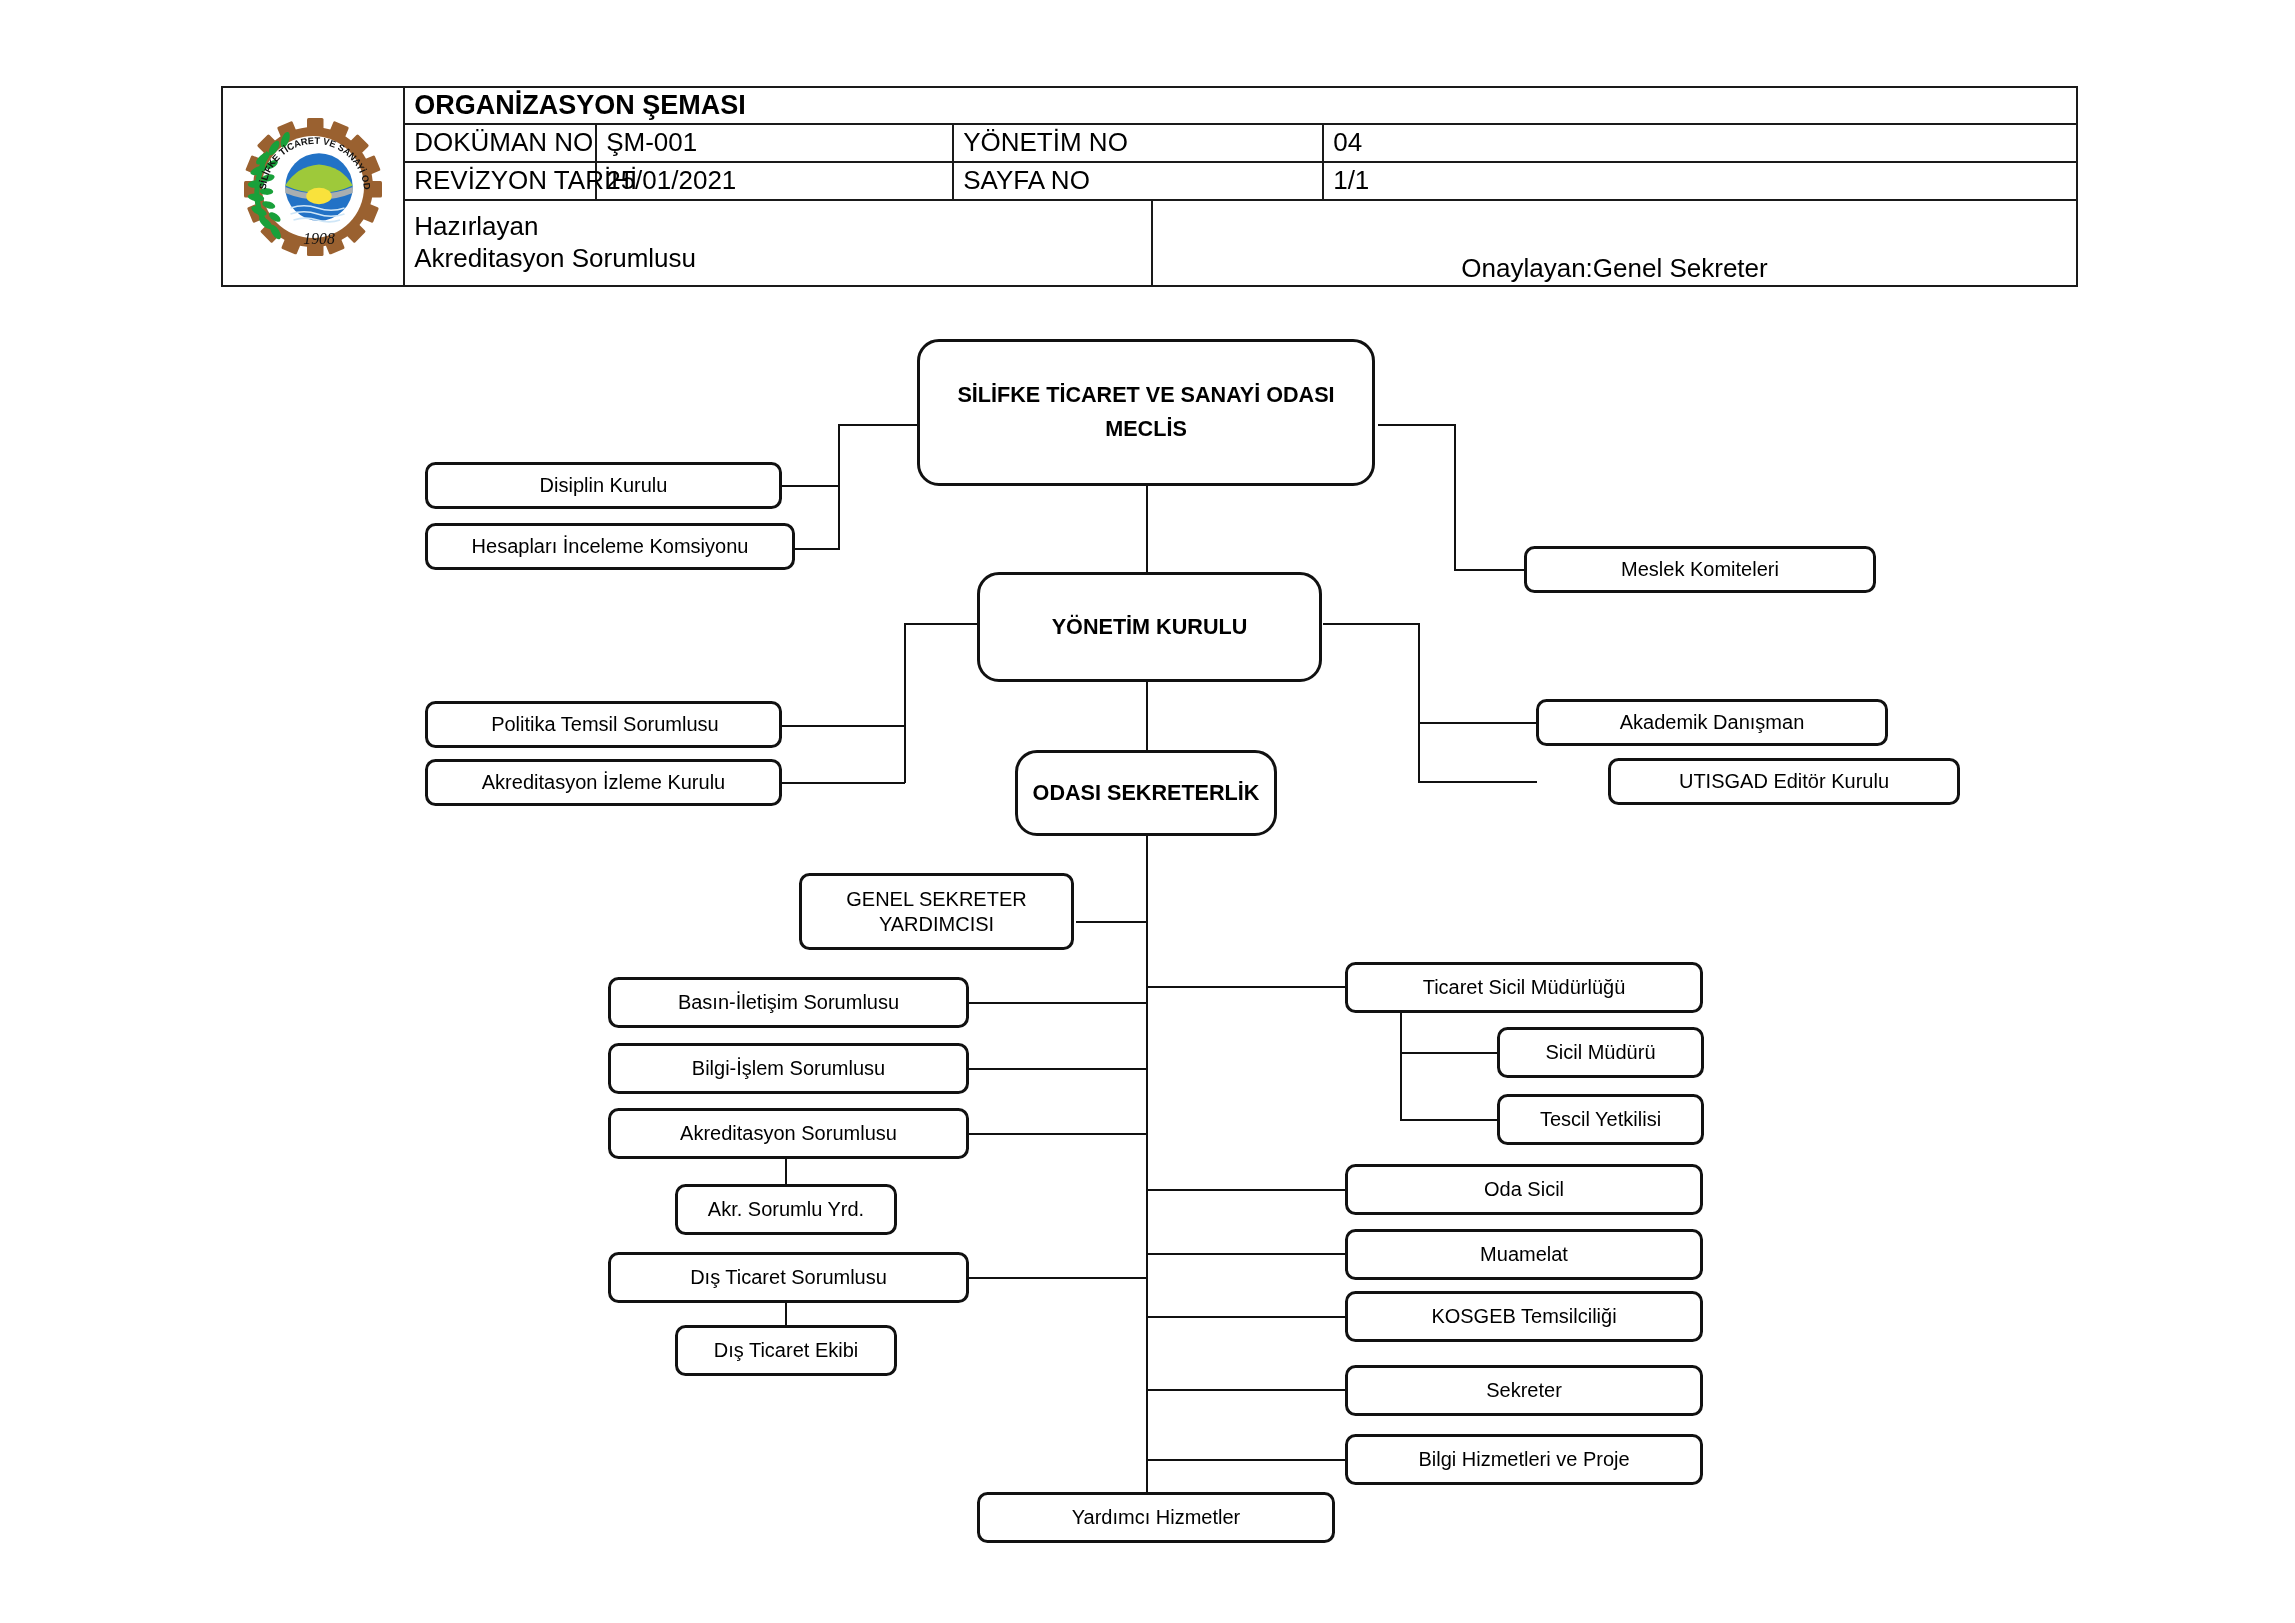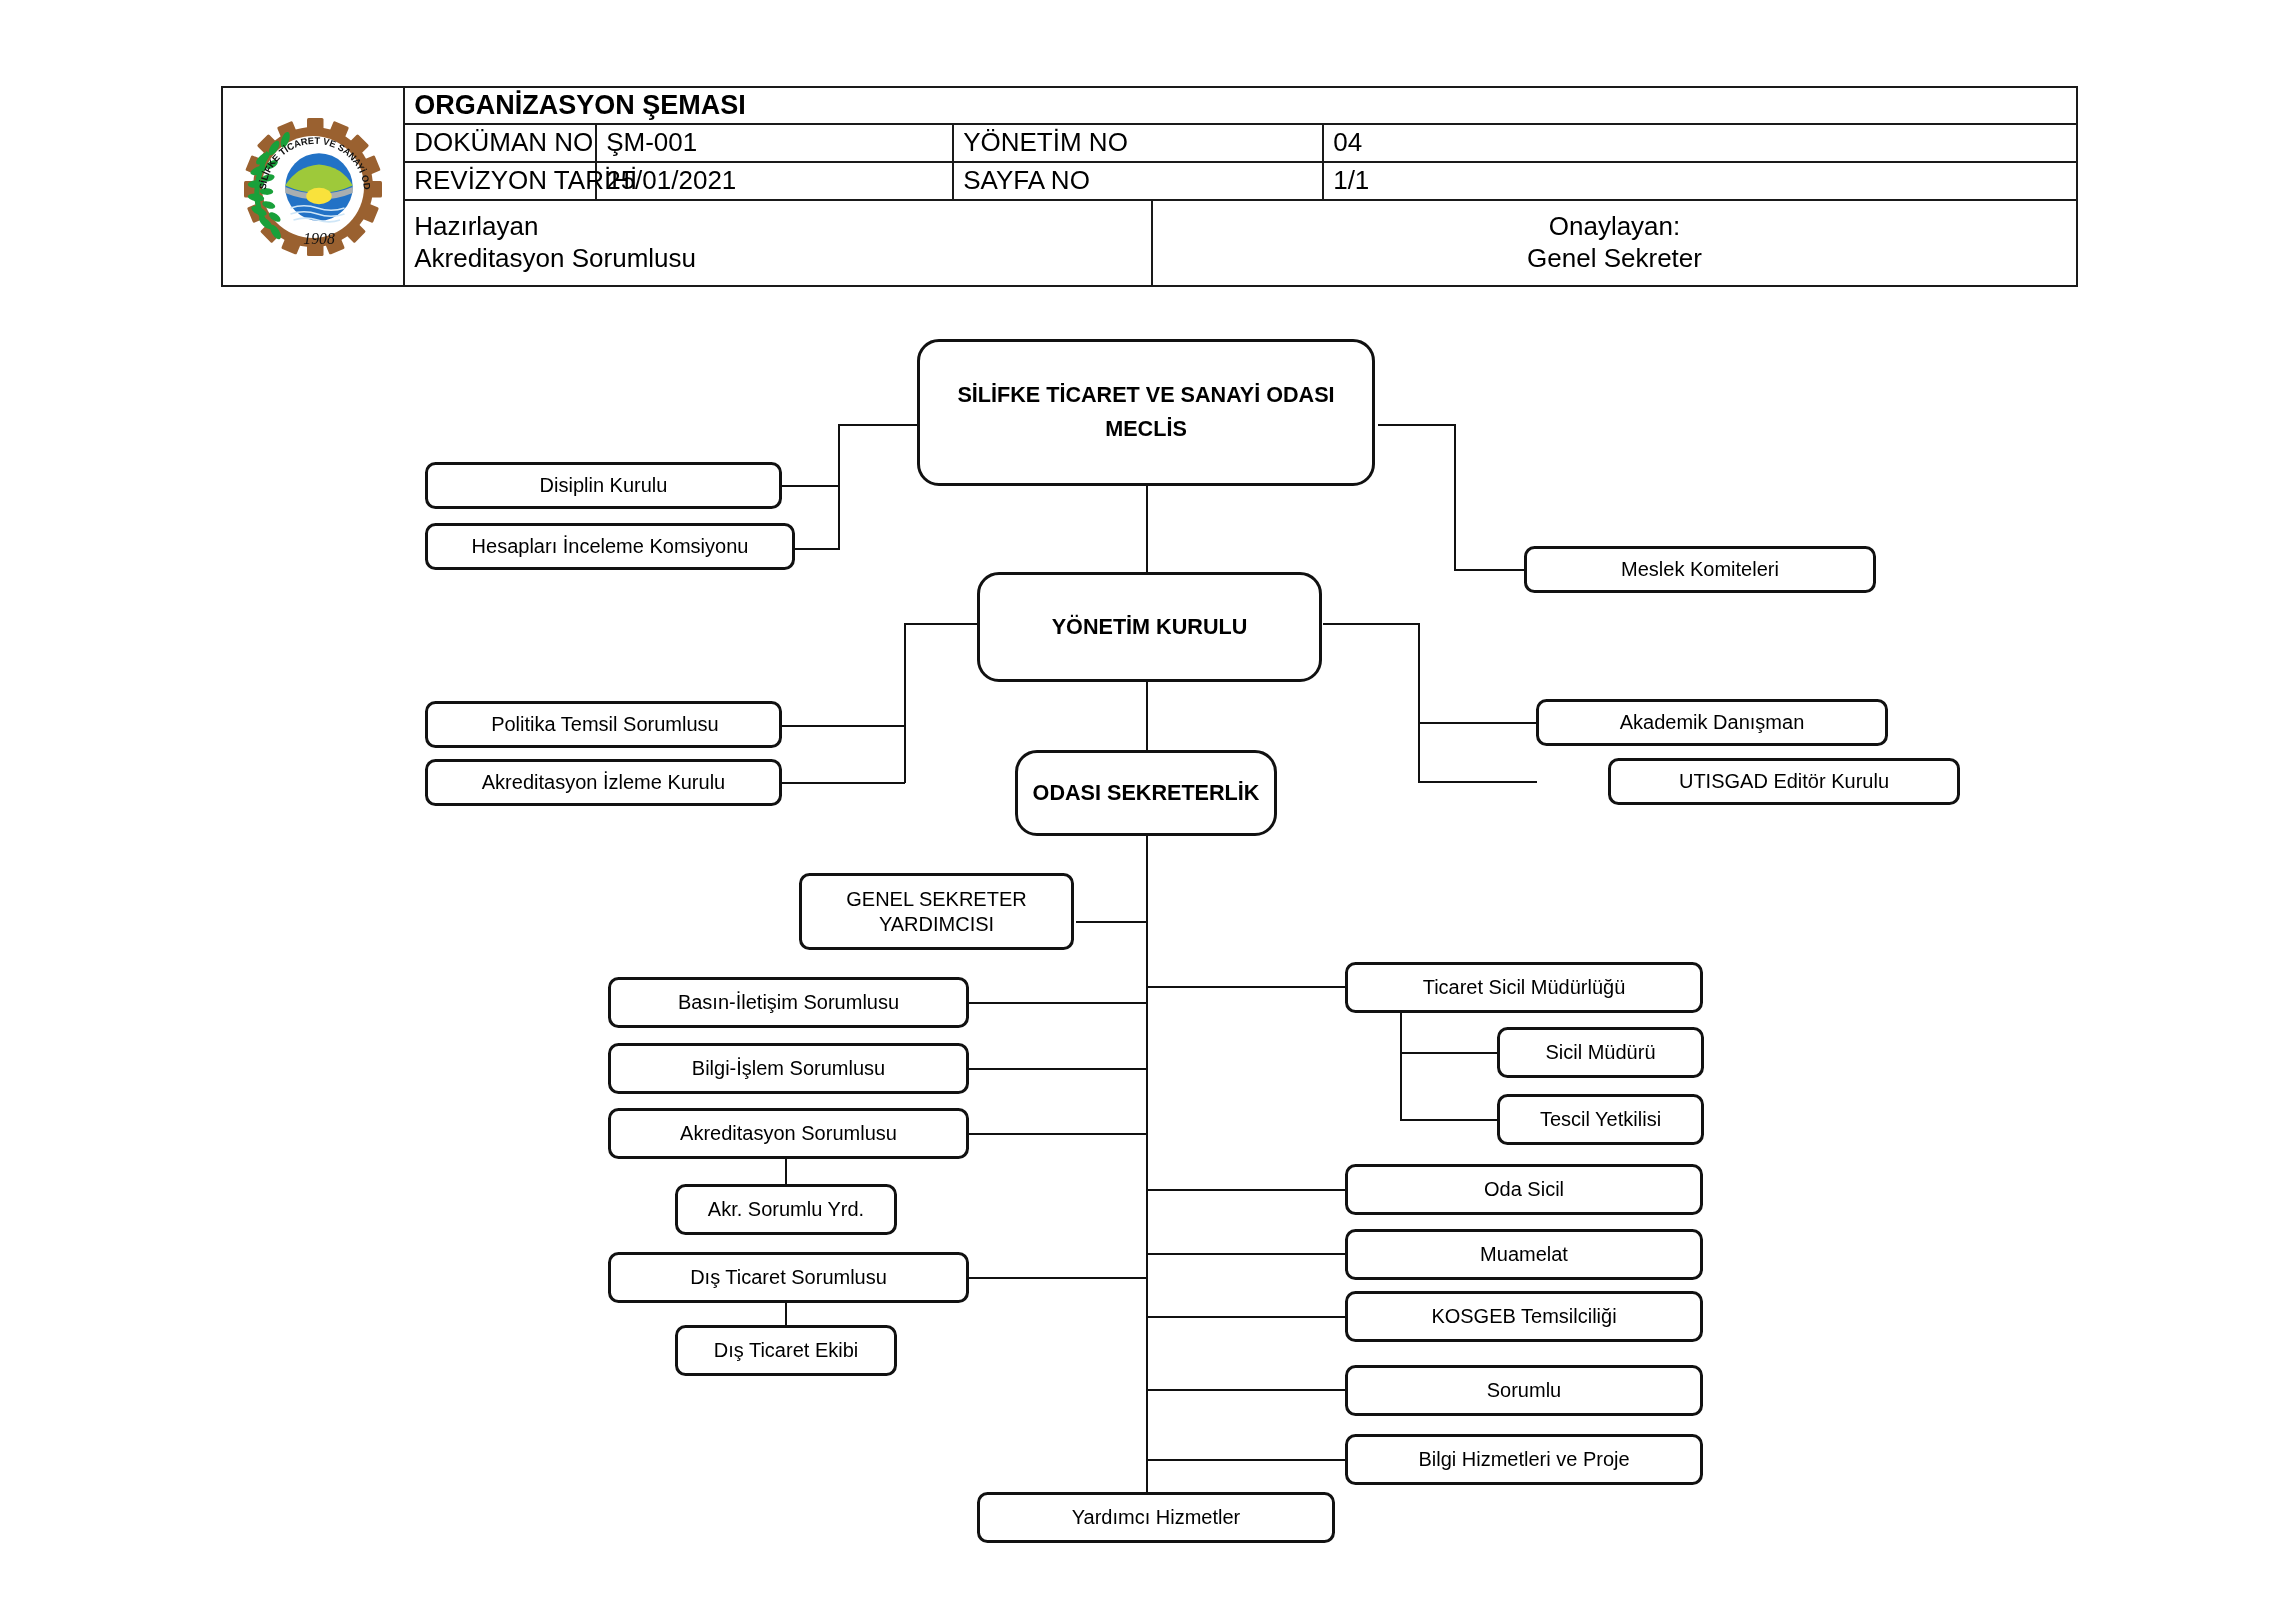--- a/index.html
+++ b/index.html
@@ -31,21 +31,21 @@
     padding:0 9.2px;font-size:26px;color:#000;line-height:1.05;
     white-space:nowrap;
   }
   .c-title{flex:1;font-weight:bold;font-size:27px;}
   .c-lbl-a{width:192px;flex:0 0 192px;border-right:2px solid #1a1a1a;}
   .c-val-a{width:357px;flex:0 0 357px;border-right:2px solid #1a1a1a;}
   .c-lbl-b{width:370px;flex:0 0 370px;border-right:2px solid #1a1a1a;}
   .c-val-b{flex:1;}
   .c-prep{width:748px;flex:0 0 748px;border-right:2px solid #1a1a1a;
           flex-direction:column;align-items:flex-start;justify-content:center;}
-  .c-appr{flex:1;flex-direction:column;align-items:center;justify-content:center;}
+  .c-appr{flex:1;flex-direction:row;align-items:flex-end;justify-content:center;}
   .stk{display:block;font-size:26px;line-height:1.22;}
 
   
   .logo-wrap{width:150px;height:150px;position:relative;}
   .logo-wrap svg{width:100%;height:100%;display:block;}
 
   
   #chart{position:absolute;left:0;top:0;width:2295px;height:1623px;}
   .node{
     position:absolute;box-sizing:border-box;
@@ -307,21 +307,21 @@
 
     <div class="node" style="left:1345px;top:1229px;width:358px;height:51px;">
       <span>Muamelat</span>
     </div>
 
     <div class="node" style="left:1345px;top:1291px;width:358px;height:51px;">
       <span>KOSGEB Temsilciliği</span>
     </div>
 
     <div class="node" style="left:1345px;top:1365px;width:358px;height:51px;">
-      <span>Sorumlu</span>
+      <span>Sekreter</span>
     </div>
 
     <div class="node" style="left:1345px;top:1434px;width:358px;height:51px;">
       <span>Bilgi Hizmetleri ve Proje</span>
     </div>
 
     <div class="node" style="left:977px;top:1492px;width:358px;height:51px;">
       <span>Yardımcı Hizmetler</span>
     </div>
 

